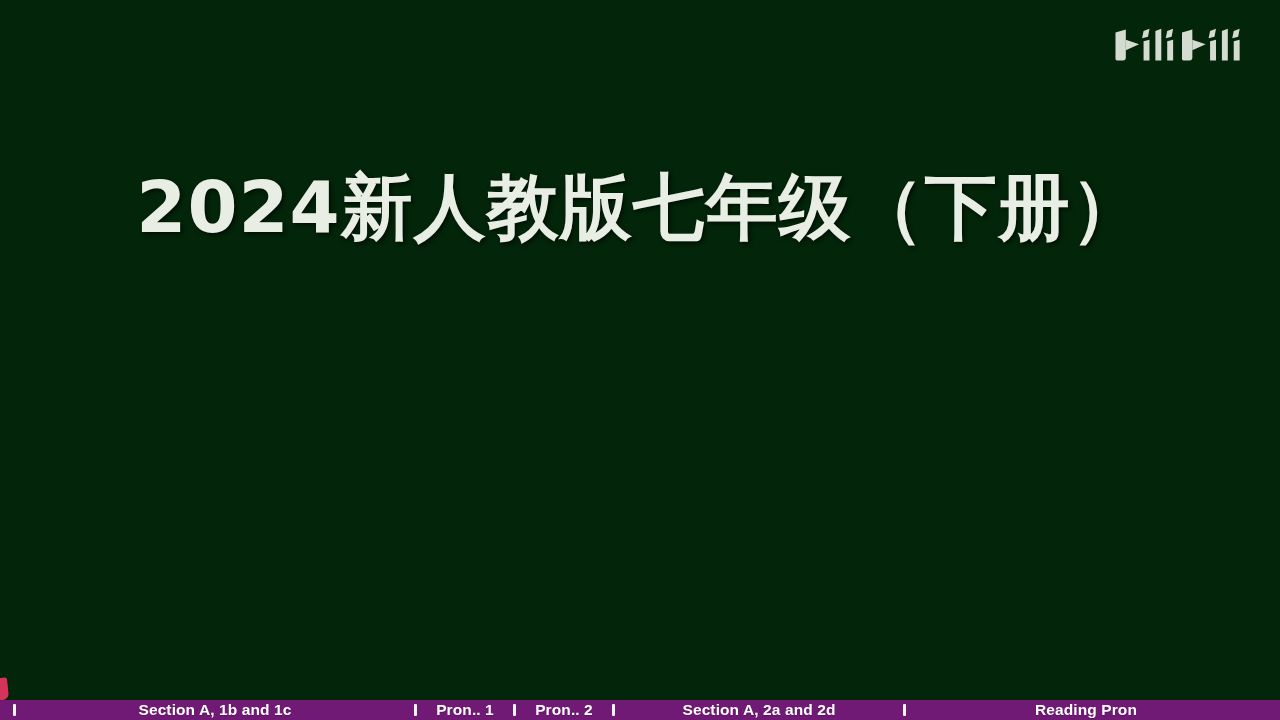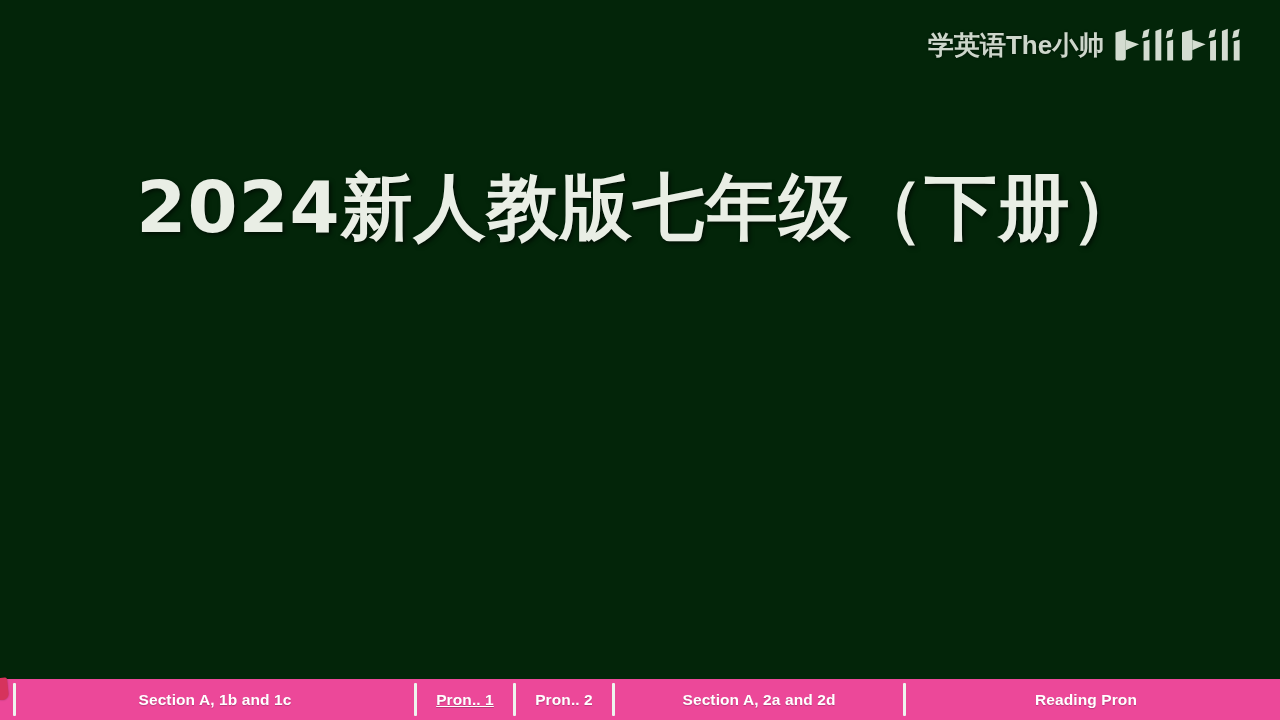--- a/index.html
+++ b/index.html
@@ -76,22 +76,22 @@
     white-space: nowrap;
     text-shadow: 1px 1px 3px rgba(0,0,0,0.55);
   }
 
   
   .bottom-bar {
     position: absolute;
     left: 0;
     bottom: 0;
     width: 1280px;
-    height: 41px;
-    background: #ec4899;
+    height: 20px;
+    background: #701a75;
     display: flex;
     align-items: stretch;
   }
   .bar-marker {
     position: absolute;
     left: -5px;
     bottom: 20px;
     width: 13px;
     height: 22px;
     background: #d6335c;
@@ -112,32 +112,31 @@
     justify-content: center;
     color: #ffffff;
     font-size: 15.5px;
     font-weight: 700;
     letter-spacing: 0.1px;
     white-space: nowrap;
     text-shadow: 0 1px 1px rgba(0,0,0,0.22);
     flex: 0 0 auto;
   }
   .bar-item.w-1b  { width: 398px; }
-  .bar-item.w-p1  { width: 96px; text-decoration: underline;  }
+  .bar-item.w-p1  { width: 96px;  }
   .bar-item.w-p2  { width: 96px;  }
   .bar-item.w-2a  { width: 288px; border-radius: 16px; }
   .bar-item.w-rp  { width: 360px; }
 </style>
 </head>
 <body>
 
 <div id="slide">
 
   <div class="watermark">
-    <span class="watermark-text">学英语The小帅</span>
     <svg class="bili-logo" viewBox="0 0 200 46">
       <g fill="#e6ece2">
 
         <path d="M2 6 L16 2 L16 40 Q16 44 12 44 L4 44 Q2 44 2 42 Z"></path>
         <path d="M16 16 L34 22 L16 30 Z"></path>
 
         <path d="M40 4 L48 1 L46 12 L38 14 Z"></path>
         <path d="M40 18 L48 16 L48 44 L40 44 Z"></path>
 
         <path d="M56 4 L64 1 L64 44 L56 44 Z"></path>

